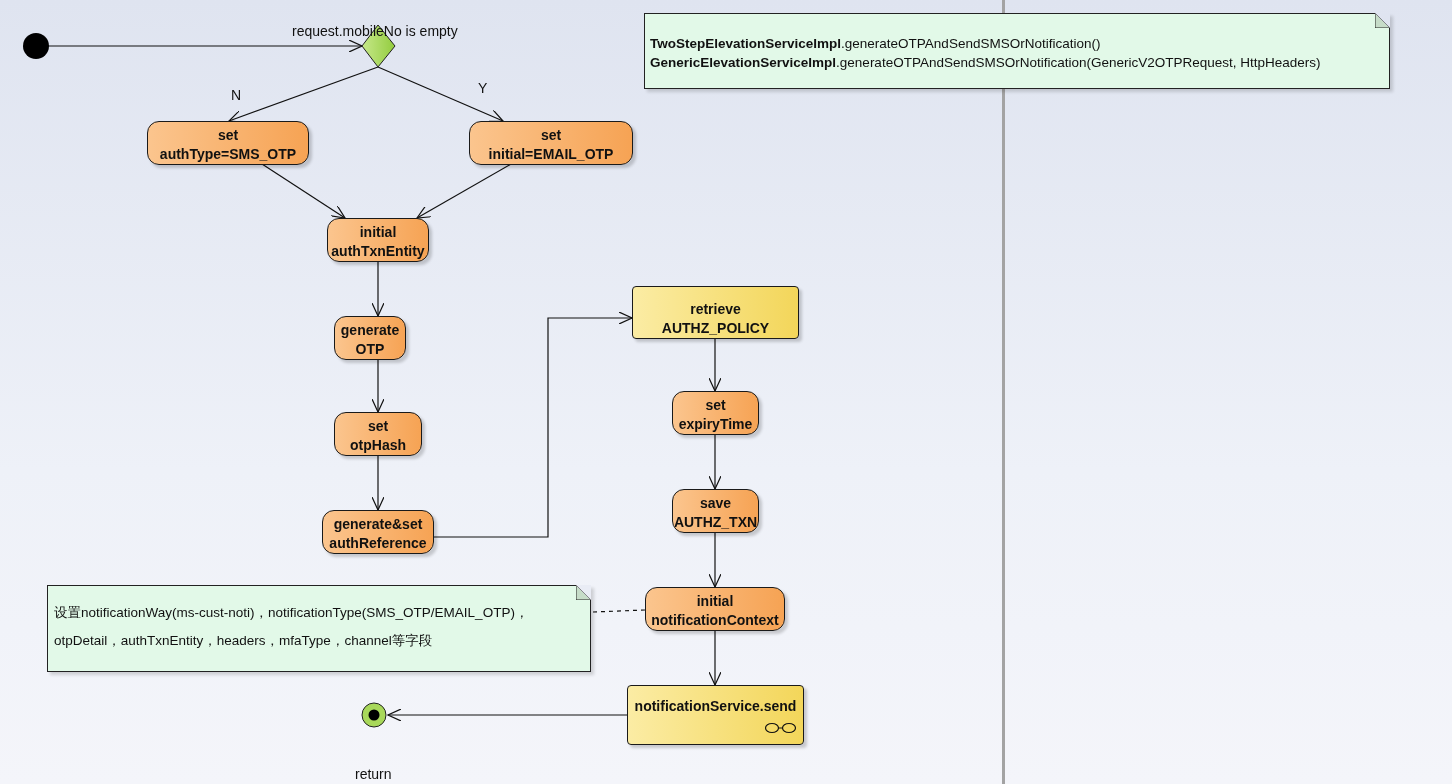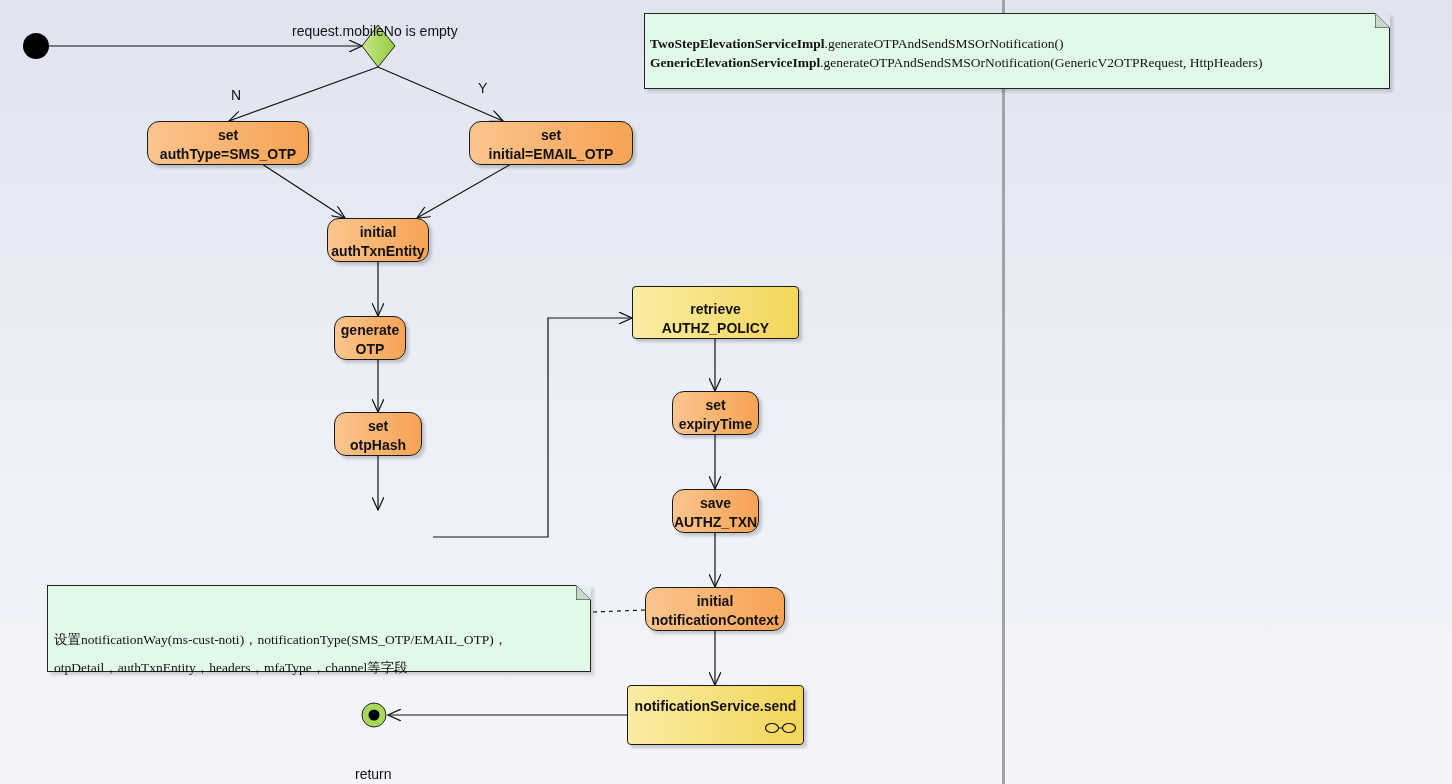--- a/index.html
+++ b/index.html
@@ -18,29 +18,29 @@
       box-shadow: 3px 3px 3px rgba(0,0,0,0.18);
       display: flex; flex-direction: column; align-items: center; justify-content: flex-end;
       font-weight: bold; font-size: 14px; color: #111; line-height: 19px; text-align: center;
       white-space: nowrap; overflow: hidden;
     }
     .action.yellow { background: linear-gradient(90deg, #fbeca4 0%, #f3d65a 100%); border-radius: 4px; }
     .note {
       position: absolute; box-sizing: border-box;
       background: #e2f9e8; border: 1px solid #222;
       box-shadow: 3px 3px 3px rgba(0,0,0,0.15);
-      font-family: Liberation Serif, serif; color: #111;
+      font-family: Liberation Sans, sans-serif; color: #111;
     }
     .note .fold {
       position: absolute; right: -1px; top: -1px; width: 15px; height: 15px;
     }
     .label { position: absolute; font-size: 14px; color: #111; white-space: nowrap; }
     .note1 { left: 644px; top: 13px; width: 746px; height: 76px; padding: 20px 0 0 5px; font-size: 13.5px; line-height: 19px; }
     .note1 b { font-weight: bold; }
-    .note2 { left: 47px; top: 585px; width: 544px; height: 87px; padding: 40px 0 0 6px; font-size: 13.5px; line-height: 28px; }
+    .note2 { left: 47px; top: 585px; width: 544px; height: 87px; padding: 13px 0 0 6px; font-size: 13.5px; line-height: 28px; }
   </style>
 </head>
 <body>
 
 <div id="canvas">
   <div class="lane-divider"></div>
 
   <svg width="1452" height="784" style="position:absolute;left:0;top:0">
     <defs>
       <marker id="arr" markerWidth="14" markerHeight="12" refX="13" refY="6" orient="auto" markerUnits="userSpaceOnUse">
@@ -94,20 +94,24 @@
     <span>authTxnEntity</span>
   </div>
   <div class="action" style="left:334px;top:316px;width:72px;height:44px">
     <span>generate</span>
     <span>OTP</span>
   </div>
   <div class="action" style="left:334px;top:412px;width:88px;height:44px">
     <span>set</span>
     <span>otpHash</span>
   </div>
+  <div class="action" style="left:322px;top:510px;width:112px;height:44px">
+    <span>generate&amp;set</span>
+    <span>authReference</span>
+  </div>
   <div class="action yellow" style="left:632px;top:286px;width:167px;height:53px">
     <span>retrieve</span>
     <span>AUTHZ_POLICY</span>
   </div>
   <div class="action" style="left:672px;top:391px;width:87px;height:44px">
     <span>set</span>
     <span>expiryTime</span>
   </div>
   <div class="action" style="left:672px;top:489px;width:87px;height:44px">
     <span>save</span>

